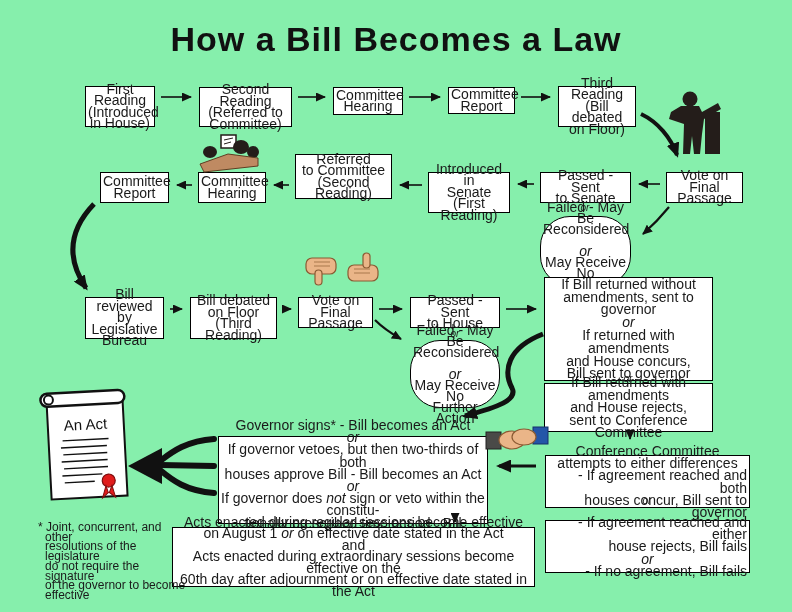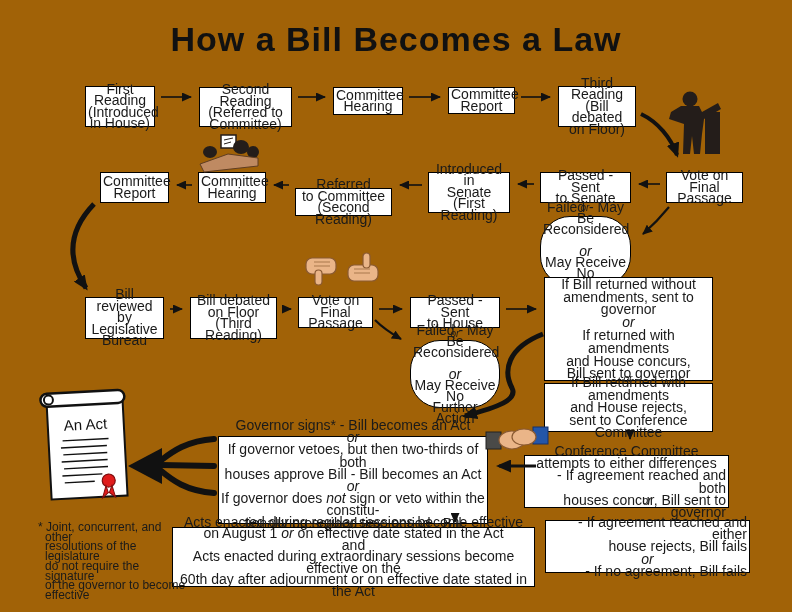--- a/index.html
+++ b/index.html
@@ -1,17 +1,17 @@
 <!DOCTYPE html>
 <html><head>
 <meta charset="utf-8">
 <style>
   html,body { margin:0; padding:0; background:#ffffff; }
   .canvas {
-    position:relative; width:792px; height:612px; background:#a16207;
+    position:relative; width:792px; height:612px; background:#86efac;
     font-family:"Liberation Sans", sans-serif; color:#1a1a1a; overflow:hidden;
   }
   .title {
     position:absolute; left:0; top:20px; width:792px; text-align:center;
     font-size:34px; font-weight:bold; letter-spacing:1px; color:#111;
   }
   .box {
     position:absolute; box-sizing:border-box; border:1.4px solid #000;
     background:#fff; display:flex; flex-direction:column; align-items:center;
     justify-content:center; text-align:center; font-size:14px; line-height:11.5px;
@@ -64,21 +64,21 @@
   <div class="box" style="left:540px;top:172px;width:91px;height:31px">
       <div class="content">Passed - Sent<br>to Senate</div>
     </div>
   <div class="or-label" style="left:560px;top:202px">or</div>
   <div class="box lh11" style="left:540px;top:216px;width:91px;height:70px">
       <div class="content">Failed - May Be<br>Reconsidered<br><br><i>or</i><br>May Receive No<br>Further Action</div>
     </div>
   <div class="box" style="left:428px;top:172px;width:82px;height:41px">
       <div class="content">Introduced in<br>Senate<br>(First Reading)</div>
     </div>
-  <div class="box" style="left:295px;top:188px;width:97px;height:28px">
+  <div class="box" style="left:295px;top:154px;width:97px;height:45px">
       <div class="content">Referred<br>to Committee<br>(Second Reading)</div>
     </div>
   <div class="box" style="left:198px;top:172px;width:68px;height:31px">
       <div class="content">Committee<br>Hearing</div>
     </div>
   <div class="box" style="left:100px;top:172px;width:69px;height:31px">
       <div class="content">Committee<br>Report</div>
     </div>
 
   <div class="box" style="left:85px;top:297px;width:79px;height:42px">
@@ -98,21 +98,21 @@
       <div class="content">Failed - May Be<br>Reconsidered<br><br><i>or</i><br>May Receive No<br>Further Action</div>
     </div>
   <div class="box lh128" style="left:544px;top:277px;width:169px;height:104px">
       <div class="content">If Bill returned without<br>amendments, sent to governor<br><i>or</i><br>If returned with amendments<br>and House concurs,<br>Bill sent to governor</div>
     </div>
   <div class="or-label" style="left:603px;top:373px">or</div>
   <div class="box lh125" style="left:544px;top:383px;width:169px;height:49px">
       <div class="content">If Bill returned with amendments<br>and House rejects,<br>sent to Conference Committee</div>
     </div>
 
-  <div class="box lh12" style="left:524px;top:443px;width:205px;height:53px">
+  <div class="box lh12" style="left:545px;top:443px;width:205px;height:53px">
     <div class="ctr">Conference Committee</div>
     <div class="ctr">attempts to either differences</div>
     <div class="blt">- If agreement reached and both</div>
     <div class="blt2">houses concur, Bill sent to governor</div>
   </div>
   <div class="or-label" style="left:622px;top:495px">or</div>
   <div class="box lh12" style="left:545px;top:508px;width:205px;height:53px">
     <div class="blt">- If agreement reached and either</div>
     <div class="blt2">house rejects, Bill fails</div>
     <div class="ctr" style="font-style:italic">or</div>

